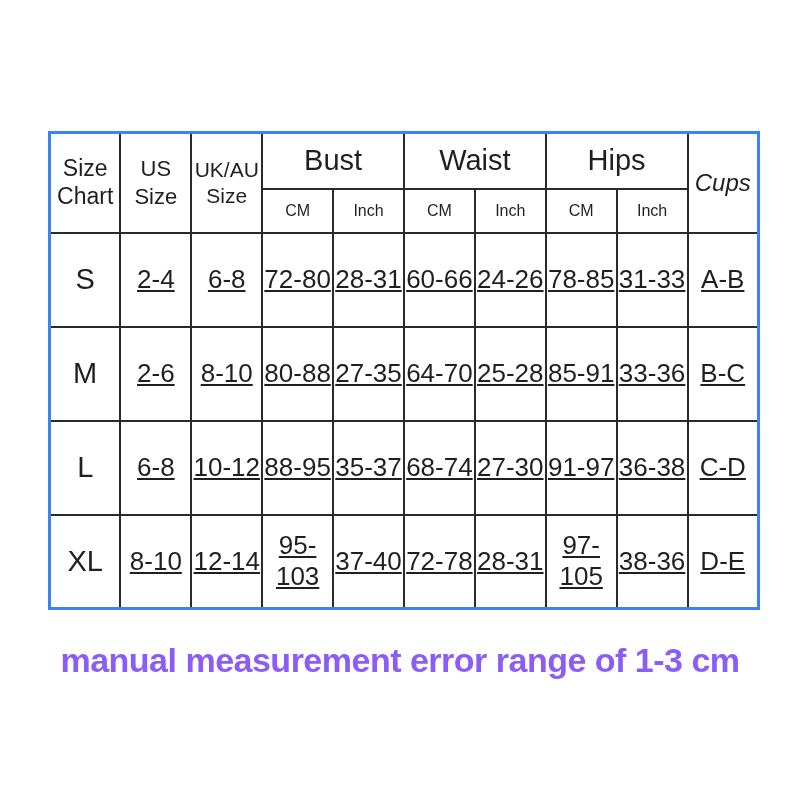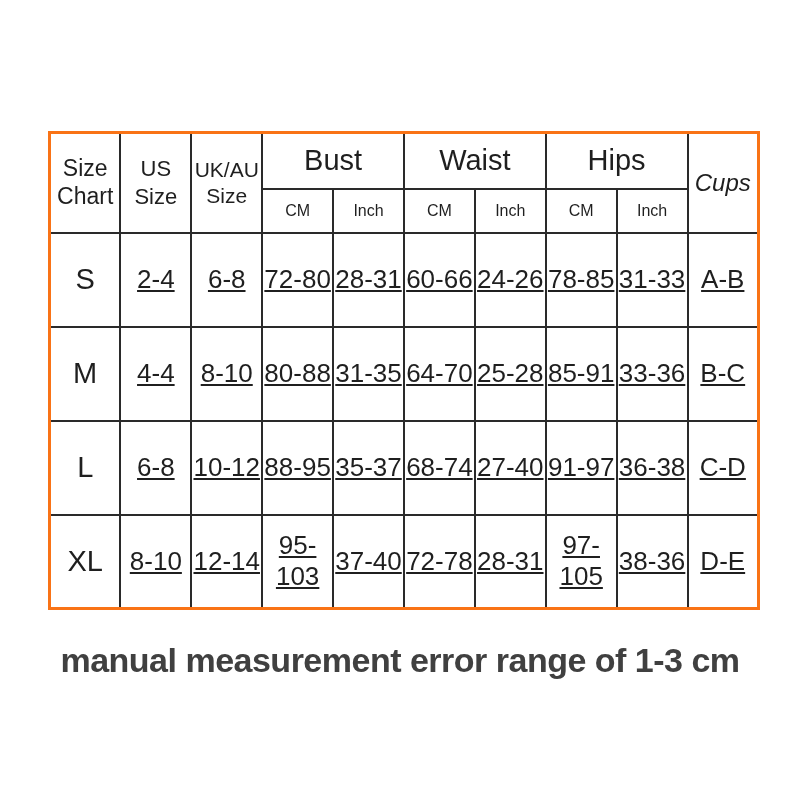--- a/index.html
+++ b/index.html
@@ -19,21 +19,21 @@
     left: 48px;
     top: 131px;
     width: 712px;
     height: 476px;
   }
   table.size-table {
     width: 100%;
     height: 100%;
     border-collapse: collapse;
     table-layout: fixed;
-    border: 3px solid #f97316;
+    border: 3px solid #3b82f6;
   }
   table.size-table td, table.size-table th {
     border: 2px solid #2a2a2a;
     text-align: center;
     vertical-align: middle;
     padding: 0;
     font-weight: 400;
     color: #1f1f1f;
     overflow: hidden;
   }
@@ -104,39 +104,39 @@
         <td class="c-val">28-31</td>
         <td class="c-val">60-66</td>
         <td class="c-val">24-26</td>
         <td class="c-val">78-85</td>
         <td class="c-val">31-33</td>
         <td class="c-val">A-B</td>
       </tr>
 
       <tr class="r-data">
         <td class="c-label">M</td>
-        <td class="c-val">4-4</td>
+        <td class="c-val">2-6</td>
         <td class="c-val">8-10</td>
         <td class="c-val">80-88</td>
-        <td class="c-val">31-35</td>
+        <td class="c-val">27-35</td>
         <td class="c-val">64-70</td>
         <td class="c-val">25-28</td>
         <td class="c-val">85-91</td>
         <td class="c-val">33-36</td>
         <td class="c-val">B-C</td>
       </tr>
 
       <tr class="r-data">
         <td class="c-label">L</td>
         <td class="c-val">6-8</td>
         <td class="c-val">10-12</td>
         <td class="c-val">88-95</td>
         <td class="c-val">35-37</td>
         <td class="c-val">68-74</td>
-        <td class="c-val">27-40</td>
+        <td class="c-val">27-30</td>
         <td class="c-val">91-97</td>
         <td class="c-val">36-38</td>
         <td class="c-val">C-D</td>
       </tr>
 
       <tr class="r-data">
         <td class="c-label">XL</td>
         <td class="c-val">8-10</td>
         <td class="c-val">12-14</td>
         <td class="c-val">95-103</td>
@@ -144,13 +144,13 @@
         <td class="c-val">72-78</td>
         <td class="c-val">28-31</td>
         <td class="c-val">97-105</td>
         <td class="c-val">38-36</td>
         <td class="c-val">D-E</td>
       </tr>
     </tbody>
   </table>
 </div>
 
-<div class="caption" style="color: #404040;">manual measurement error range of 1-3 cm</div>
+<div class="caption" style="color: #8b5cf6;">manual measurement error range of 1-3 cm</div>
 
 </body></html>

